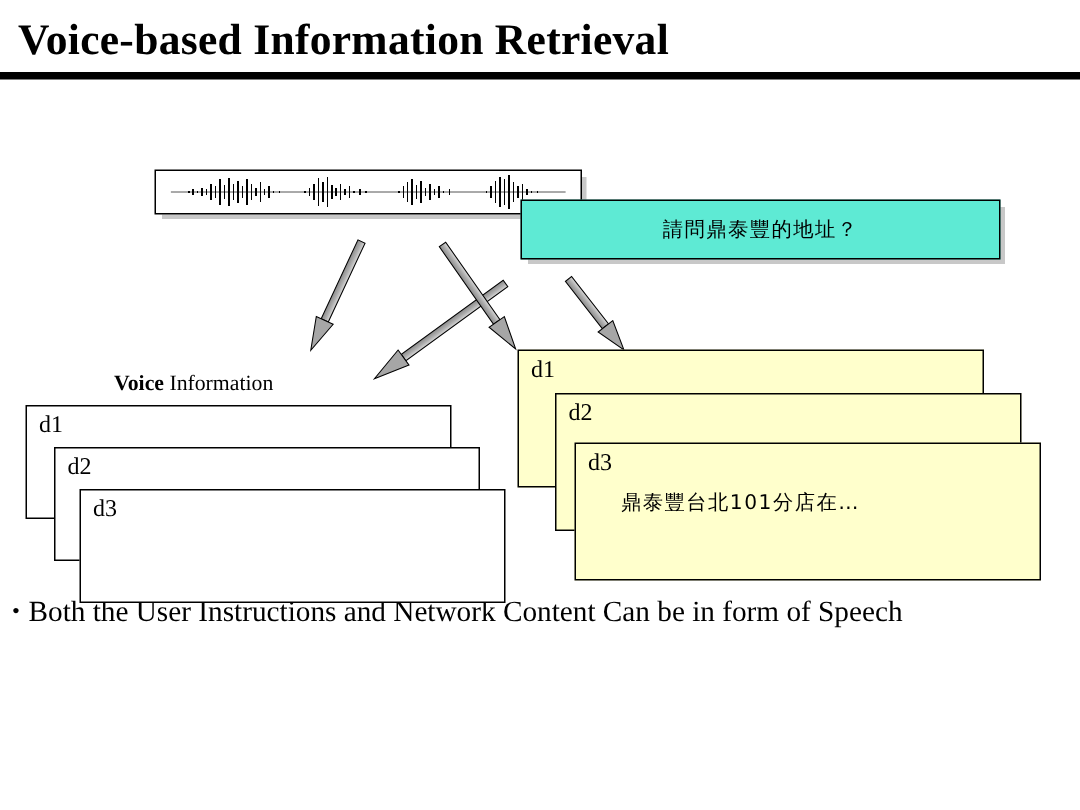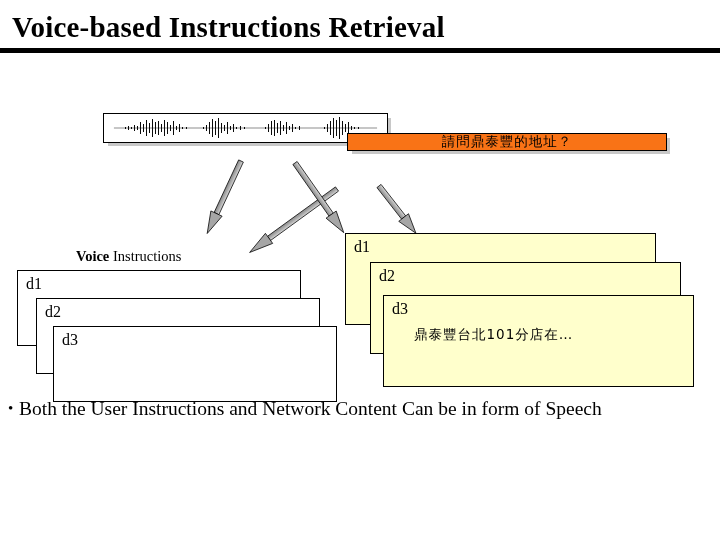--- a/index.html
+++ b/index.html
@@ -75,22 +75,22 @@
   }
 
   
   #text-instructions-caption { left: 521px; top: 112px; }
 
   #text-instructions-box {
     position: absolute;
     left: 347px;
     top: 133px;
     width: 320px;
-    height: 18px;
-    background: #f97316;
+    height: 40px;
+    background: #5eead4;
     border: 1.6px solid #000000;
     box-shadow: 4px 4px 0 -1px rgba(190,190,190,0.85);
     box-sizing: border-box;
     display: flex;
     align-items: center;
     justify-content: center;
   }
   #text-instructions-text {
     font-family: "DejaVu Sans", "Liberation Sans", sans-serif;
     font-size: 13.5px;
@@ -168,21 +168,21 @@
     display: block;
     padding-left: 11px;
     text-indent: 0;
   }
 </style>
 </head>
 <body>
 
 <div class="slide">
 
-  <div id="slide-title">Voice-based Instructions Retrieval</div>
+  <div id="slide-title">Voice-based Information Retrieval</div>
   <div id="title-rule"></div>
 
 
   <div id="waveform-box">
     <svg id="waveform-svg" viewBox="0 0 285 30" preserveAspectRatio="none">
       <line x1="10" y1="15" x2="275" y2="15" stroke="#111111" stroke-width="0.5"></line>
       <g stroke="#000000" stroke-width="1" shape-rendering="crispEdges">
         <line x1="22" y1="14" x2="22" y2="16"></line>
         <line x1="25" y1="13" x2="25" y2="17"></line>
         <line x1="28" y1="14" x2="28" y2="16"></line>
@@ -278,21 +278,21 @@
       <polygon points="63,-6.2 63,6.2 85,0" fill="#a6a6a6" stroke="#000000" stroke-width="0.7"></polygon>
     </g>
 
     <g transform="translate(379,186) rotate(52)">
       <polygon points="0,-2.6 40,-2.6 40,2.6 0,2.6" fill="url(#shaftGrad)" stroke="#000000" stroke-width="0.7"></polygon>
       <polygon points="40,-6.2 40,6.2 60,0" fill="#a6a6a6" stroke="#000000" stroke-width="0.7"></polygon>
     </g>
   </svg>
 
   <div class="caption" id="voice-information-caption">
-    <span>Voice</span><span class="reg"> Instructions</span>
+    <span>Voice</span><span class="reg"> Information</span>
   </div>
 
   <div class="doc doc-white" id="voice-doc-1">
     <span class="doc-label">d1</span>
   </div>
   <div class="doc doc-white" id="voice-doc-2">
     <span class="doc-label">d2</span>
   </div>
   <div class="doc doc-white" id="voice-doc-3">
     <span class="doc-label">d3</span>

